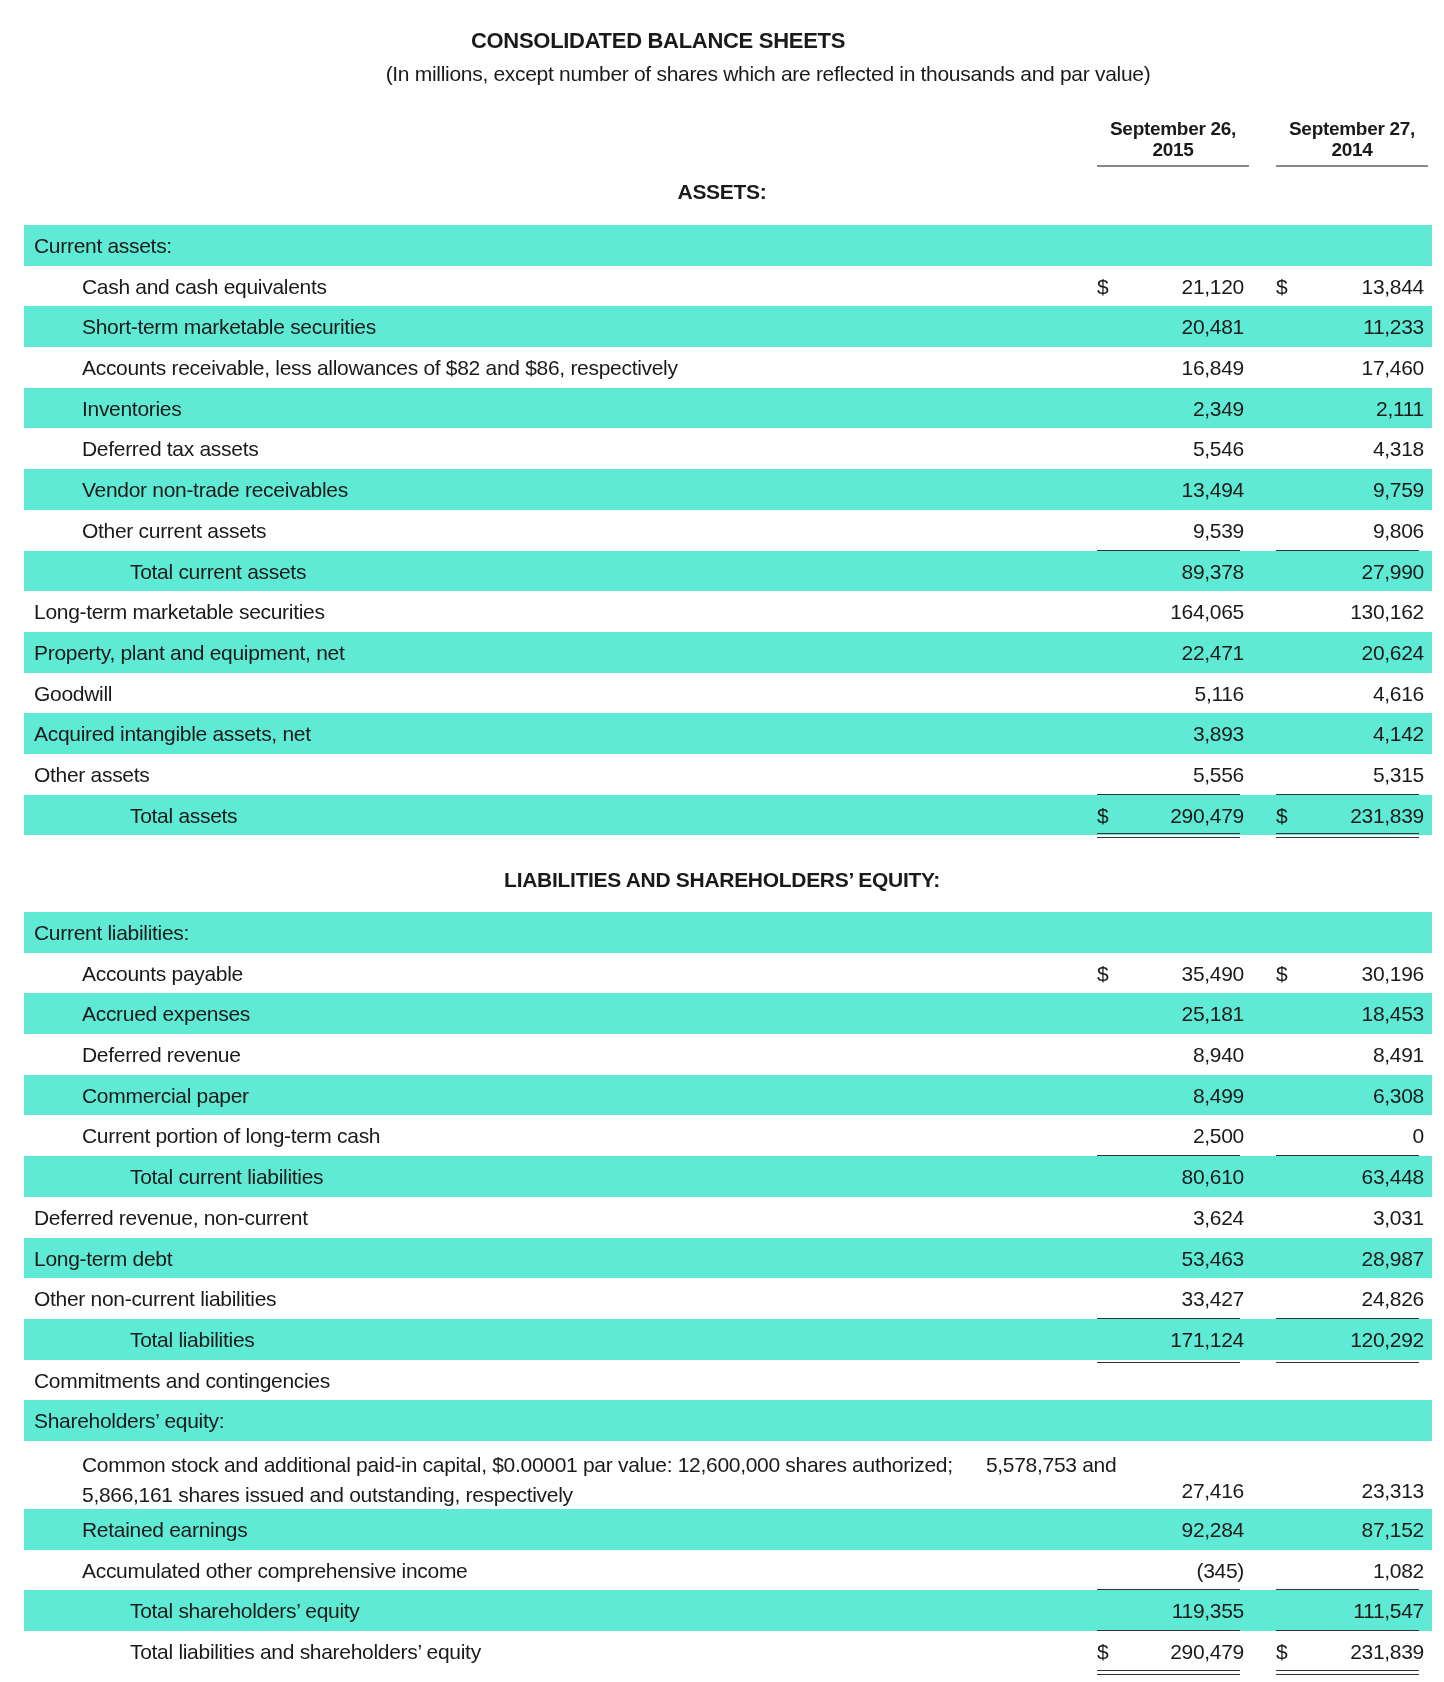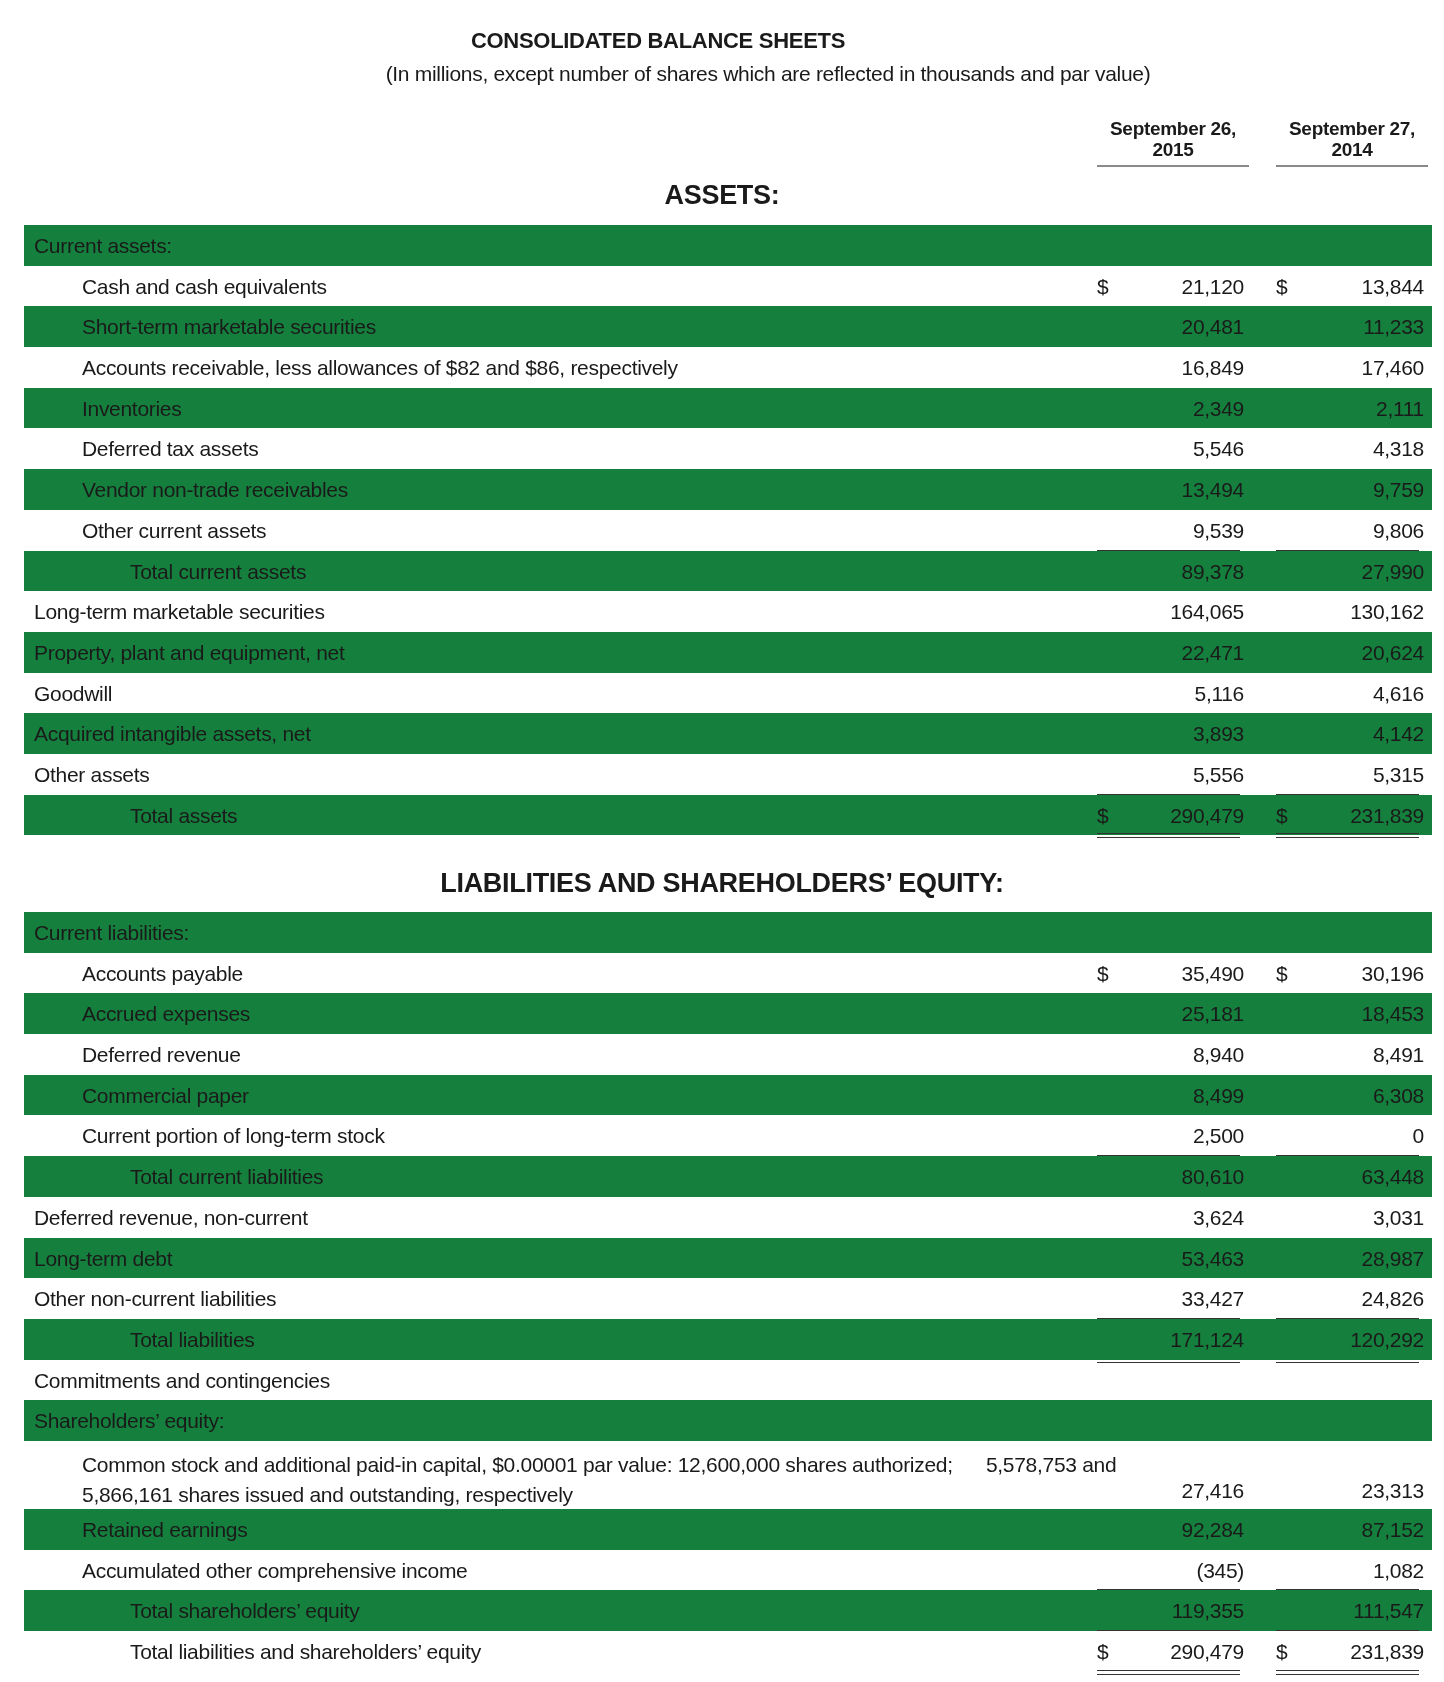--- a/index.html
+++ b/index.html
@@ -17,29 +17,29 @@
   }
   .colhdr {
     position: absolute; top: 118px; width: 152px; text-align: center;
     font-size: 19px; font-weight: bold; line-height: 21px;
     border-bottom: 2px solid #8a8a8a; padding-bottom: 5px; letter-spacing: -0.3px;
   }
   .colhdr.c1 { left: 1097px; }
   .colhdr.c2 { left: 1276px; }
   .section-head {
     position: absolute; left: 0; width: 1444px; text-align: center;
-    font-size: 27px; font-weight: bold; letter-spacing: -0.3px;
+    font-size: 21px; font-weight: bold; letter-spacing: -0.3px;
   }
   #assets-head { top: 180px; }
   #liab-head { top: 868px; }
   .table { position: absolute; left: 24px; width: 1408px; }
   #assets-table { top: 225px; }
   #liab-table { top: 912px; }
   .row { position: relative; height: 40.7px; font-size: 21px; letter-spacing: -0.3px; }
-  .row.shade { background: #15803d; }
+  .row.shade { background: #5eead4; }
   .row .label { position: absolute; top: 9px; white-space: nowrap; }
   .row.lvl0 .label { left: 10px; }
   .row.lvl1 .label { left: 58px; }
   .row.lvl2 .label { left: 106px; }
   .row .cur, .row .val { position: absolute; top: 9px; }
   .row .cur.c1 { left: 1073px; }
   .row .cur.c2 { left: 1252px; }
   .row .val.c1 { right: 188px; text-align: left; }
   .row .val.c2 { right: 8px; text-align: right; }
   .row.tall { height: 68px; }
@@ -180,21 +180,21 @@
       <span class="label">Deferred revenue</span>
       <span class="val c1">8,940</span>
       <span class="val c2">8,491</span>
     </div>
     <div class="row lvl1 shade">
       <span class="label">Commercial paper</span>
       <span class="val c1">8,499</span>
       <span class="val c2">6,308</span>
     </div>
     <div class="row lvl1">
-      <span class="label">Current portion of long-term stock</span>
+      <span class="label">Current portion of long-term cash</span>
       <span class="val c1">2,500</span>
       <span class="val c2">0</span>
     </div>
     <div class="row lvl2 shade">
       <span class="label">Total current liabilities</span>
       <span class="val c1">80,610</span>
       <div class="rule top single c1"></div>
       <span class="val c2">63,448</span>
       <div class="rule top single c2"></div>
     </div>

